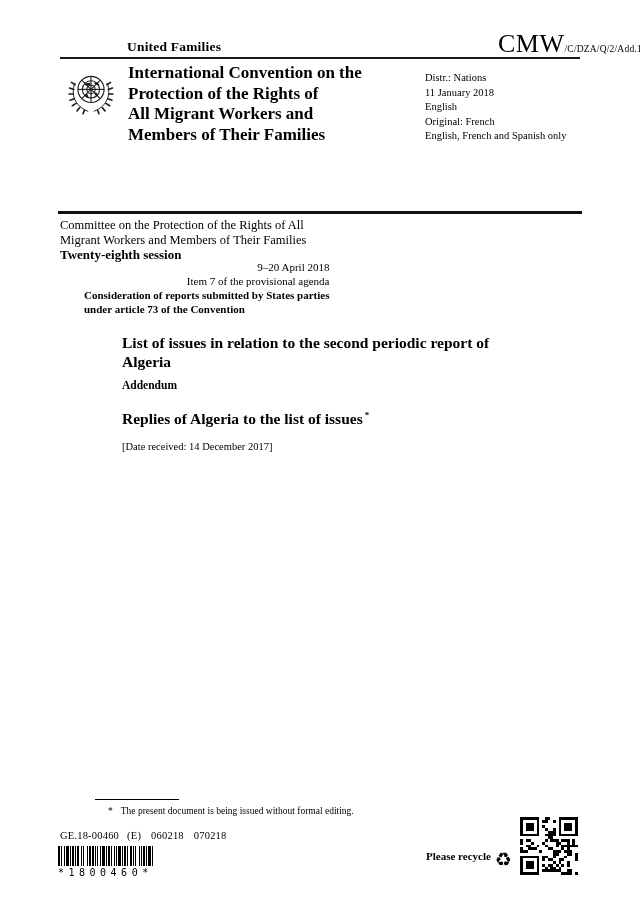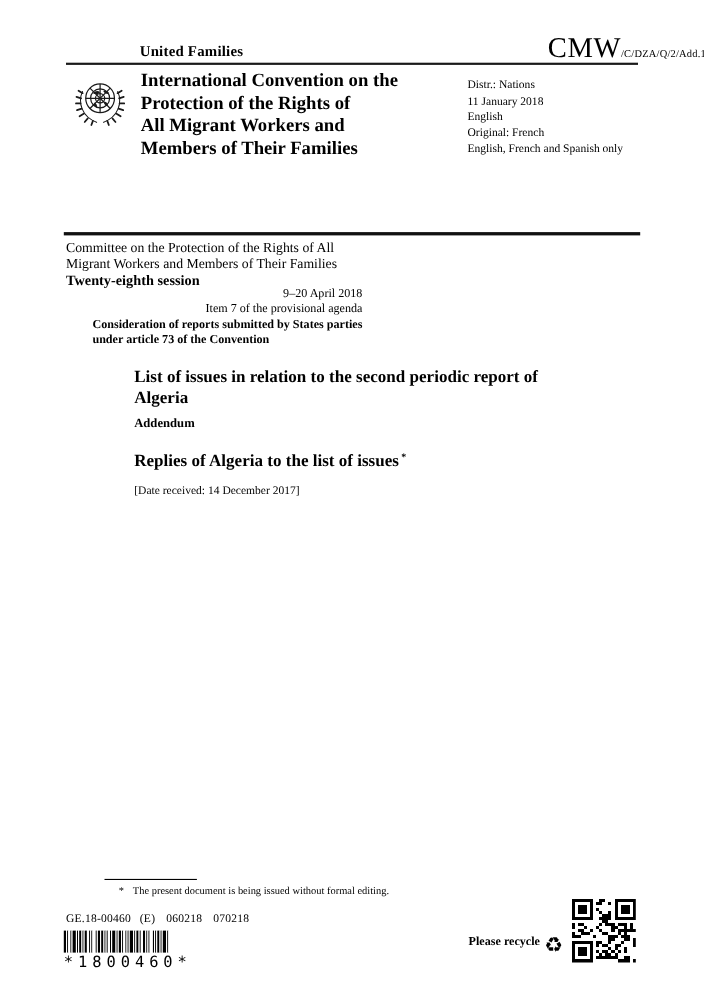--- a/index.html
+++ b/index.html
@@ -45,21 +45,21 @@
   .fn-rule { left:95px; top:799px; width:84px; height:1px; background:#000; }
   .footnote { left:108px; top:806px; font-size:9.5px; }
   .fn-marker { margin-right:8px; }
 
   .ge-line { left:60px; top:830px; font-size:10.5px; letter-spacing:0.2px; }
   .gap-sm { margin-left:8px; }
   .gap-lg { margin-left:10px; }
 
   .barcode { left:58px; top:846px; height:20px; font-size:0; white-space:nowrap; }
   .barcode i { display:inline-block; height:20px; }
-  .barcode-text { left:58px; top:867px; font-family:"DejaVu Sans Mono", monospace; font-size:14px; letter-spacing:4.5px; }
+  .barcode-text { left:58px; top:867px; font-family:"DejaVu Sans Mono", monospace; font-size:10px; letter-spacing:4.5px; }
 
   .recycle { left:426px; top:850px; display:flex; align-items:flex-start; gap:4px; }
   .recycle-label { font-size:11px; font-weight:700; }
   .recycle-icon { font-family:"DejaVu Sans", sans-serif; font-size:19px; font-weight:400; line-height:1; }
 
   .qr { left:520px; top:817px; width:58px; height:58px; }
   .qr svg { display:block; fill:#000; }
 </style>
 </head>
 <body>

